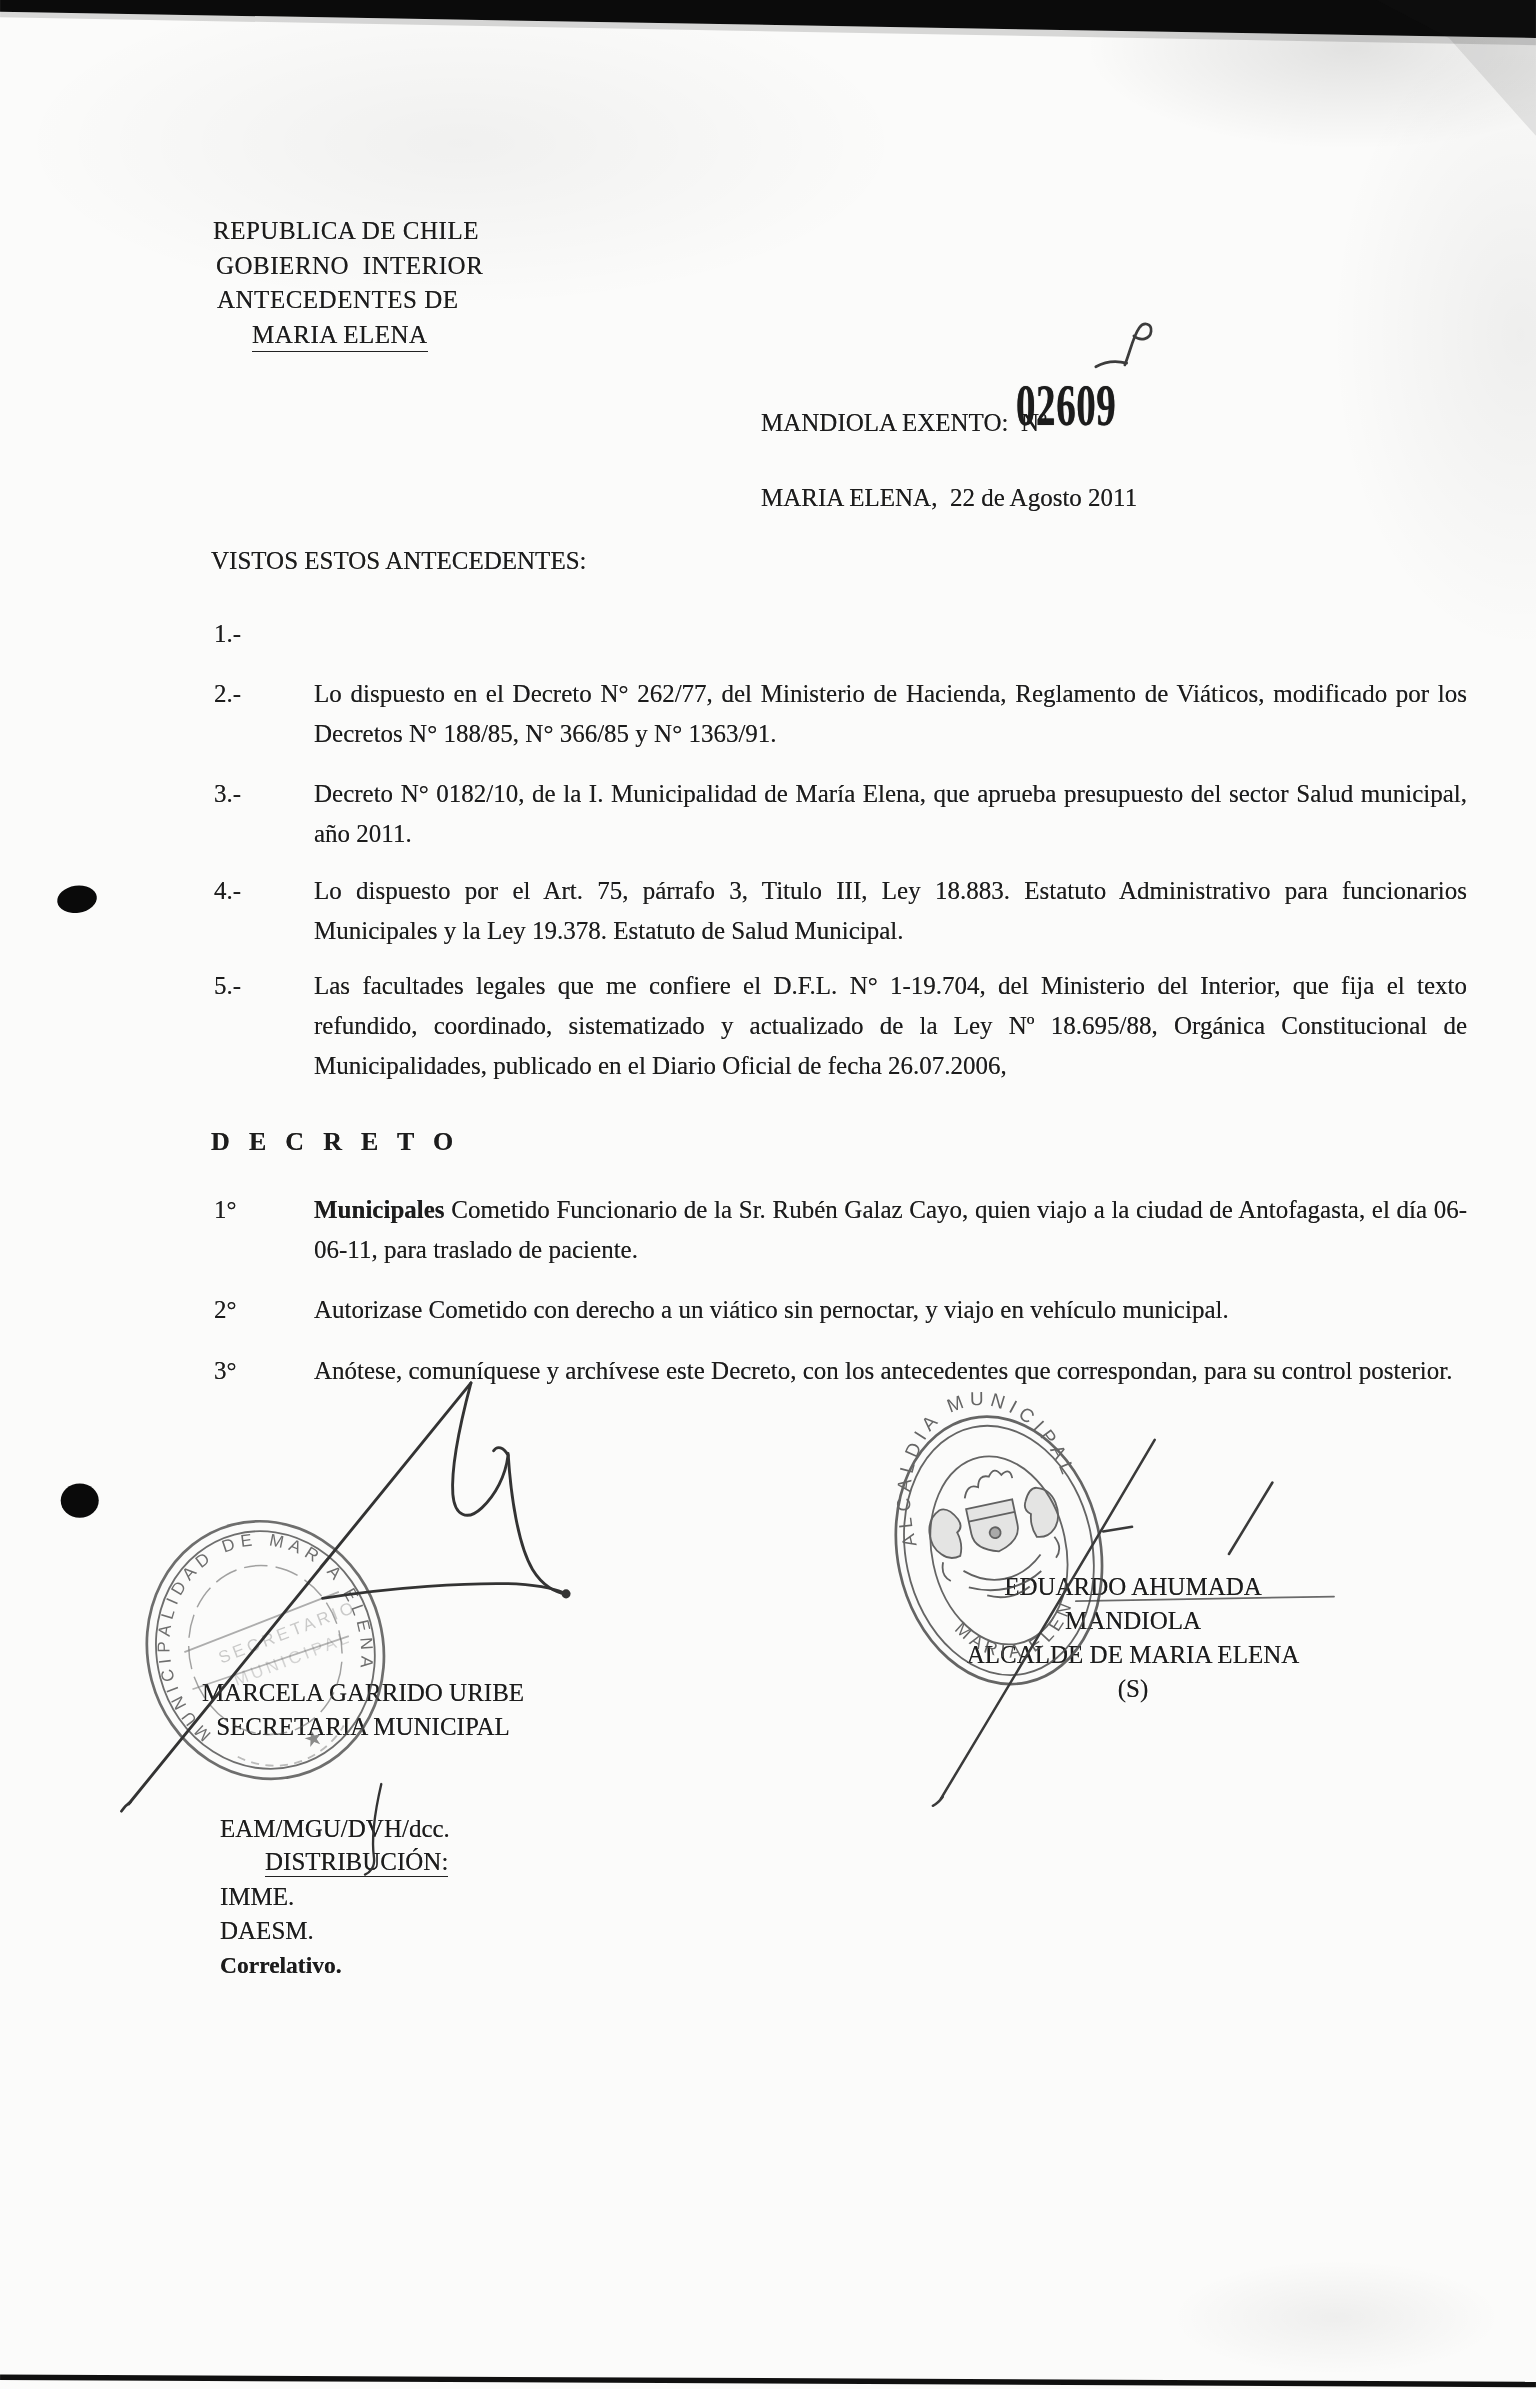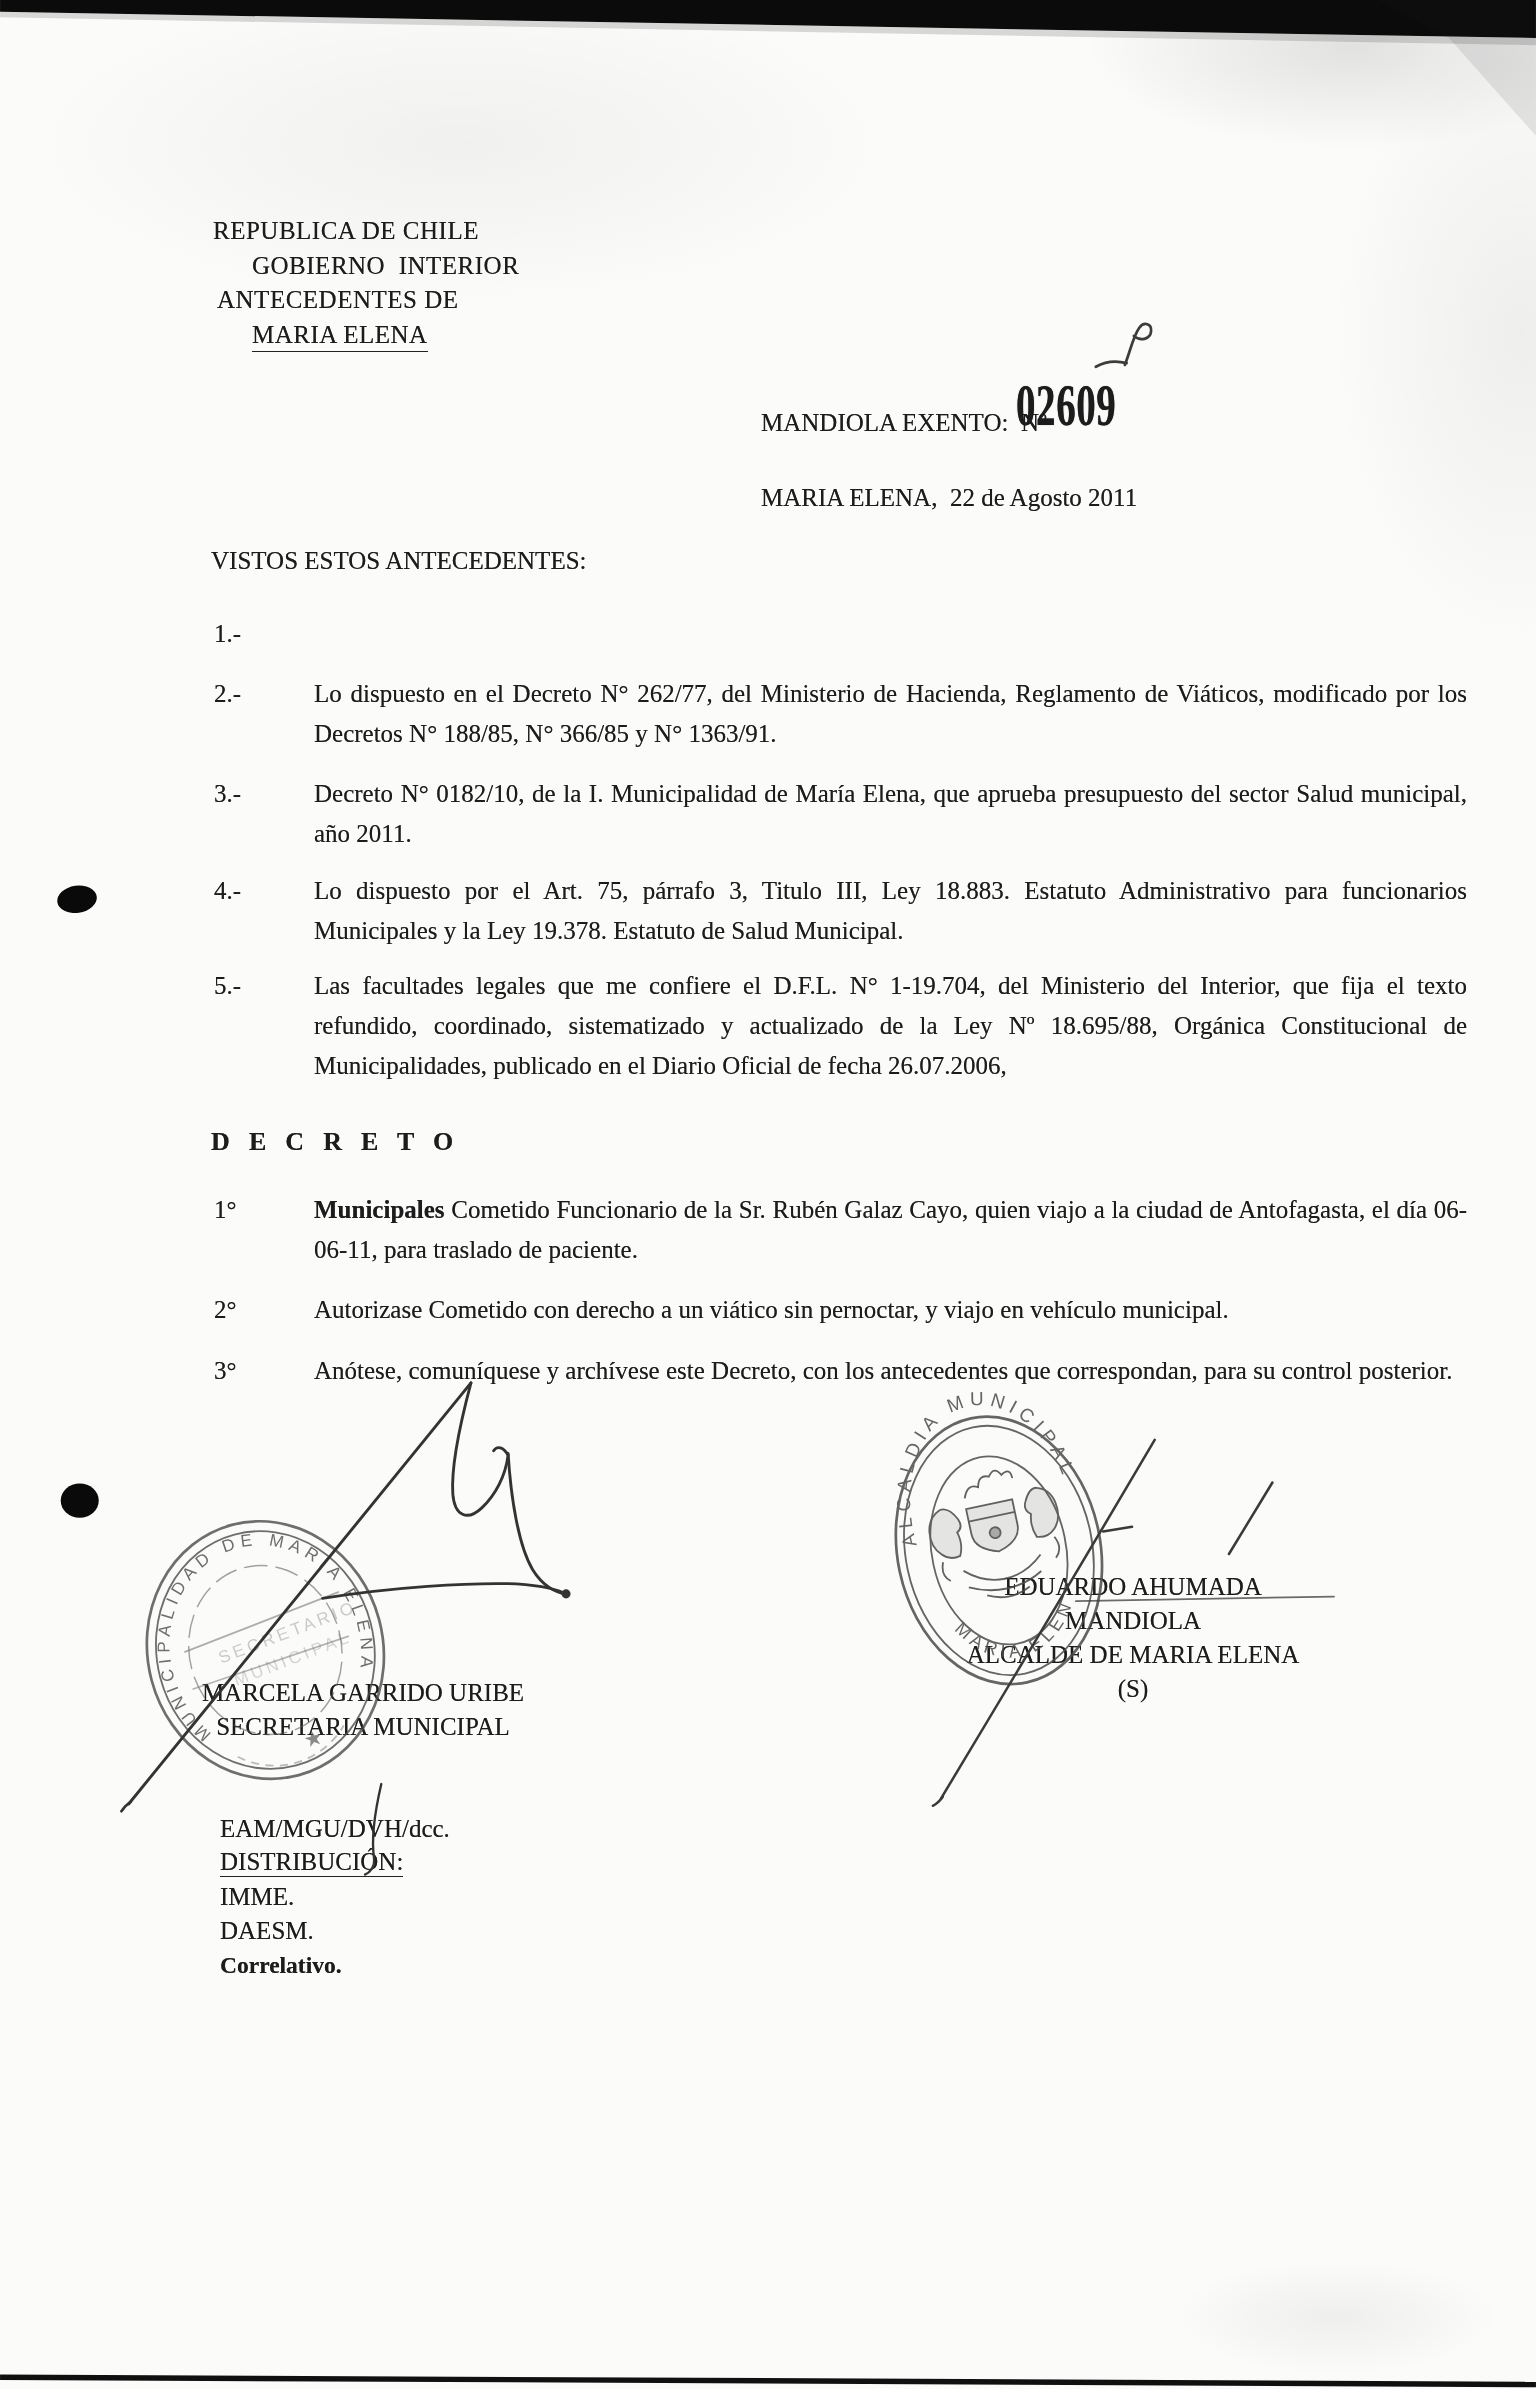--- a/index.html
+++ b/index.html
@@ -21,31 +21,31 @@
     transform:scaleX(0.65);transform-origin:0 0;letter-spacing:0.9px;text-shadow:0 0 0.9px rgba(0,0,0,.8);}
   .body-txt{font-size:25px;}
   .para{position:absolute;left:314px;width:1153px;font-size:25px;line-height:40px;
     text-align:justify;text-shadow:0 0 0.5px rgba(20,20,20,.6);}
   .para .num{position:absolute;left:-100px;top:0;text-align:left;}
   .decreto-heading{font-size:26px;font-weight:700;letter-spacing:6.3px;}
   .sig-block{position:absolute;text-align:center;text-shadow:0 0 0.5px rgba(20,20,20,.6);}
   .sig-line{font-size:25px;line-height:34px;}
   .footer-line{font-size:25px;line-height:34px;}
   .footer-small{font-size:23.5px;}
-  .dist-underline{border-bottom:1.8px solid #222;padding-bottom:0.9px;}
+  .dist-underline{border-bottom:1.8px solid #222;padding-bottom:0.9px;margin-left:45px;}
   .overlay{position:absolute;left:0;top:0;z-index:10;pointer-events:none;}
   .stamp-text{font-family:"Liberation Sans","DejaVu Sans",sans-serif;fill:#4b4b4b;}
 </style>
 </head>
 <body>
 
 <div class="page">
 
   <div class="txt letterhead-line" style="left:213px;top:217px;">REPUBLICA DE CHILE</div>
-  <div class="txt letterhead-line" style="left:216px;top:252px;margin-left:36px;">GOBIERNO  INTERIOR</div>
+  <div class="txt letterhead-line" style="left:216px;top:252px;">GOBIERNO  INTERIOR</div>
   <div class="txt letterhead-line" style="left:217px;top:286px;">ANTECEDENTES DE</div>
   <div class="txt letterhead-line underlined" style="left:252px;top:321px;">MARIA ELENA</div>
 
   <div class="txt decree-label" style="left:761px;top:409px;">MANDIOLA EXENTO:  Nº</div>
   <div class="decree-number">02609</div>
 
   <div class="txt body-txt" style="left:761px;top:484px;">MARIA ELENA,  22 de Agosto 2011</div>
 
   <div class="txt body-txt" style="left:211px;top:547px;">VISTOS ESTOS ANTECEDENTES:</div>
 

